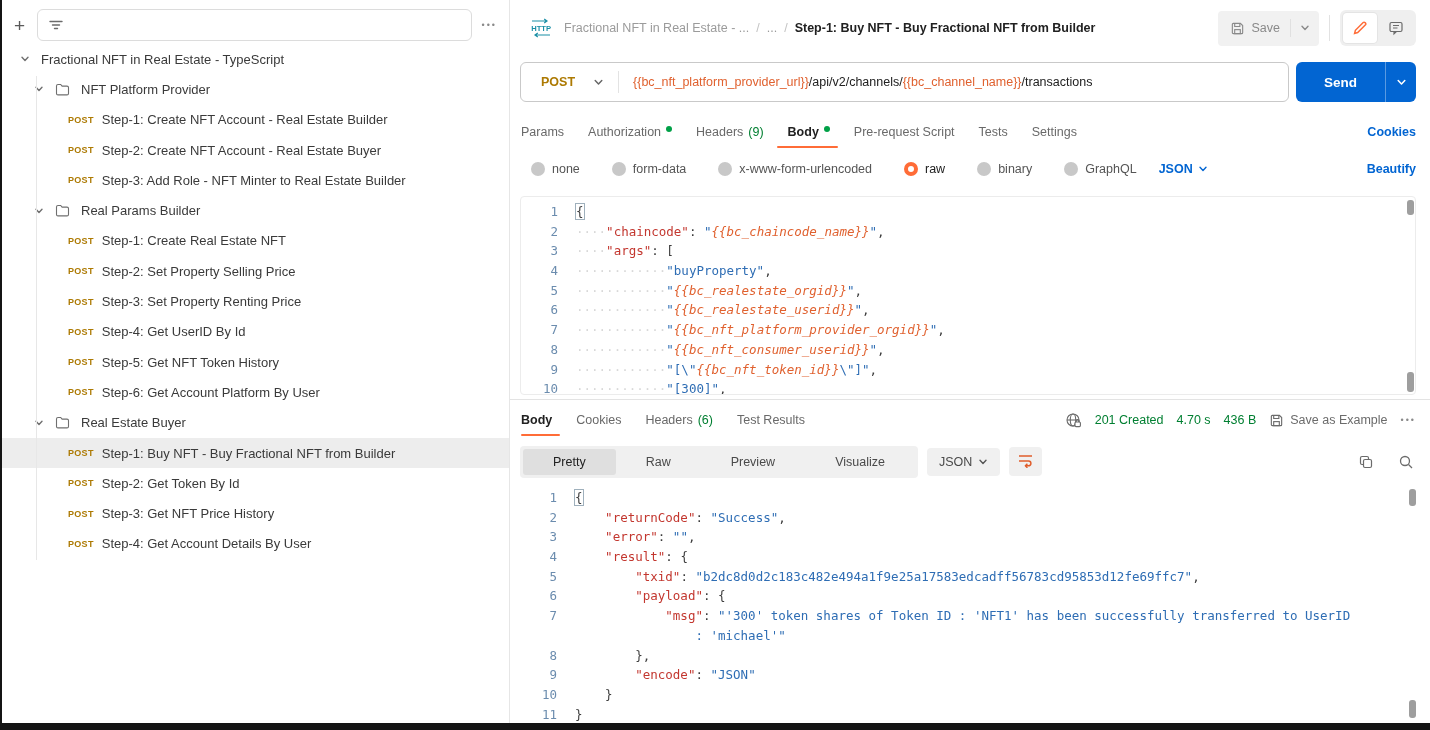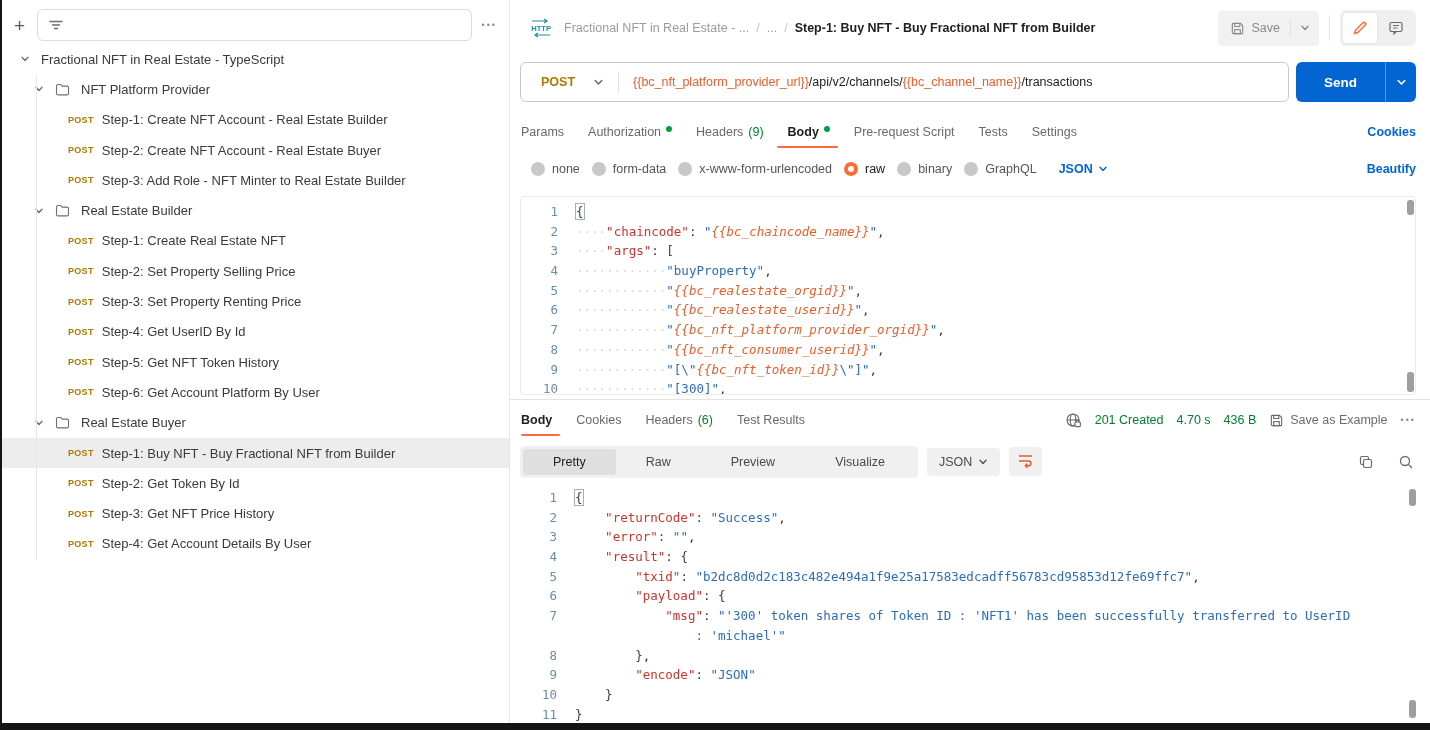--- a/index.html
+++ b/index.html
@@ -165,21 +165,21 @@
           <span class="ticon">
             <svg width="10" height="10" viewBox="0 0 10 10">
               <path d="M2 3.2 5 6.4 8 3.2" fill="none" stroke="#6f6f6f" stroke-width="1.4" stroke-linecap="round" stroke-linejoin="round"></path>
             </svg>
           </span>
           <span class="ticon">
             <svg width="15" height="13" viewBox="0 0 15 13">
               <path d="M1.5 3c0-.8.7-1.5 1.5-1.5h2.7l1.4 1.6h4.9c.8 0 1.5.7 1.5 1.5v5.8c0 .8-.7 1.5-1.5 1.5H3c-.8 0-1.5-.7-1.5-1.5z" fill="none" stroke="#6f6f6f" stroke-width="1.1"></path>
             </svg>
           </span>
-          <span class="tlab">Real Estate Builder</span>
+          <span class="tlab">Real Params Builder</span>
         </div>
         <div class="trow request">
           <span class="pm">POST</span>
           <span class="tlab">Step-1: Create Real Estate NFT</span>
         </div>
         <div class="trow request">
           <span class="pm">POST</span>
           <span class="tlab">Step-2: Set Property Selling Price</span>
         </div>
         <div class="trow request">
@@ -333,21 +333,21 @@
             <span>Tests</span>
           </span>
           <span class="tab">
             <span>Settings</span>
           </span>
         </span>
       <span class="cookies-link">Cookies</span>
     </nav>
 
     <div class="body-row">
-      <span id="radios" style="display:flex;gap:12px;align-items:center;">
+      <span id="radios" style="display:flex;gap:32px;align-items:center;">
           <label class="radio">
             <span class="rdot"></span>
             <span class="rlbl">none</span>
           </label>
           <label class="radio">
             <span class="rdot"></span>
             <span class="rlbl">form-data</span>
           </label>
           <label class="radio">
             <span class="rdot"></span>

